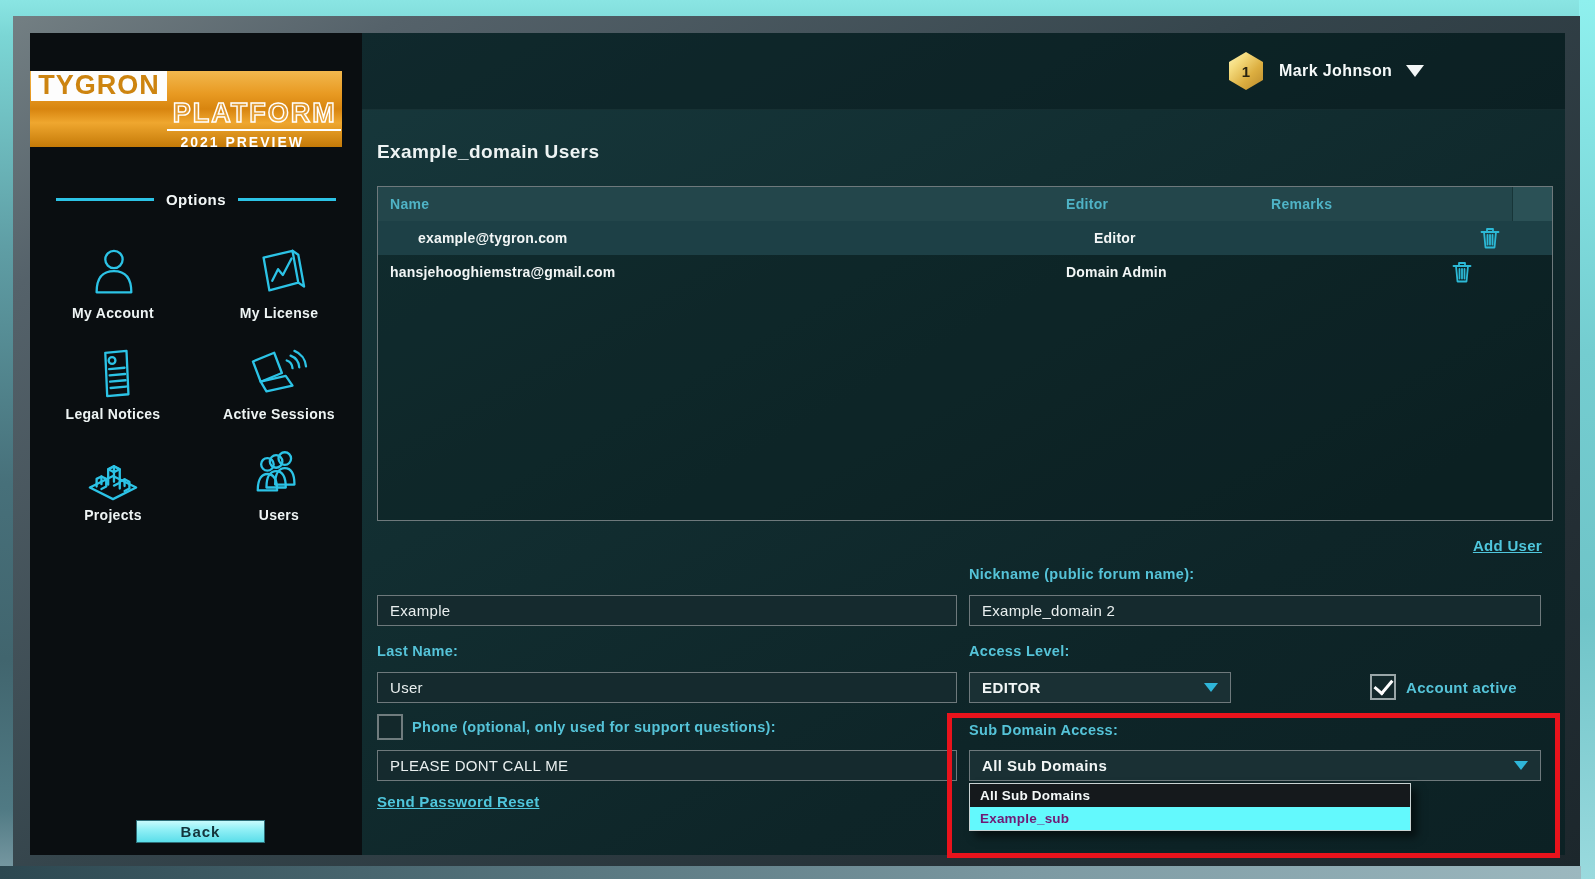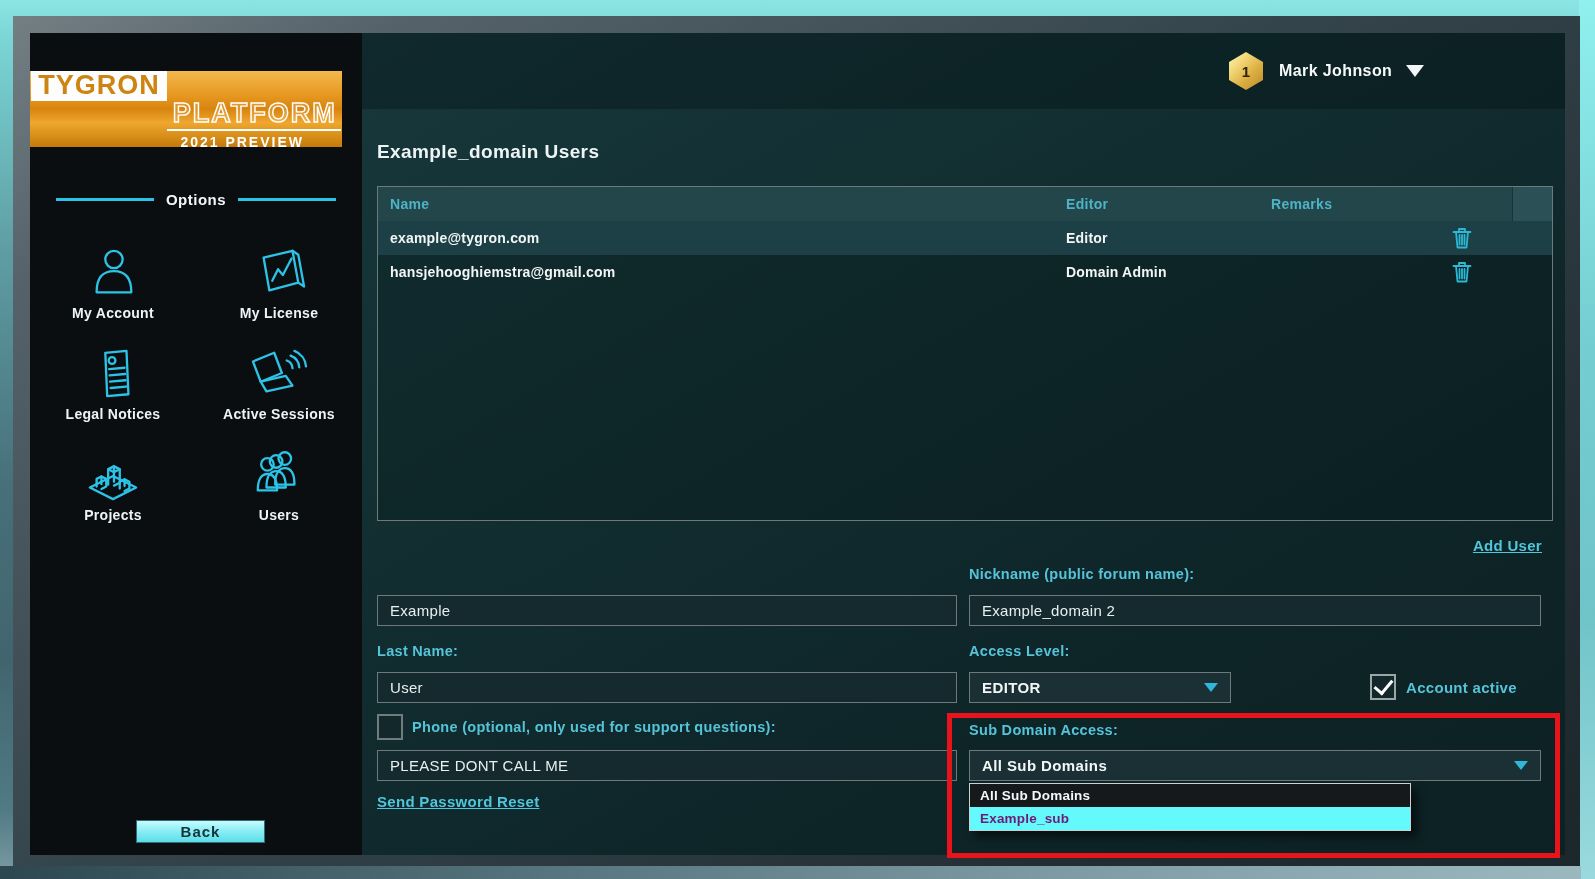--- a/index.html
+++ b/index.html
@@ -74,21 +74,21 @@
   .users-table { position:absolute; left:15px; top:153px; width:1176px; height:335px;
     border:1px solid #6e797c; background: rgba(5,22,24,0.30); }
   .tgrid { display:grid; grid-template-columns:676px 205px 253px 1fr; }
   .thead { background:#23464b; height:34px; }
   .th { color:#4fb3c6; font-weight:bold; font-size:14px; line-height:34px; padding-left:12px;
     letter-spacing:.3px; }
   .th-scroll { background:#2b5156; border-left:1px solid #173538; }
   .trow { height:34px; cursor:pointer; }
   .trow .td { color:#f2f6f6; font-weight:bold; font-size:14px; line-height:34px; padding-left:12px;
     letter-spacing:.2px; white-space:nowrap; overflow:hidden; }
-  .trow.selected { background:#1d4046; }
+  .trow.selected { background:#1d4046;padding-left:28px; }
   .td-action { display:flex; align-items:center; justify-content:flex-end; padding-right:40px; }
   .trash-btn { width:20px; height:22px; cursor:pointer; background:none; border:none; padding:0; }
 
   .add-user { position:absolute; top:504px; right:23px; color:#4fc6dc; font-weight:bold;
     font-size:15px; text-decoration:underline; letter-spacing:.3px; cursor:pointer; }
 
   .flabel { position:absolute; color:#55c3d8; font-weight:bold; font-size:14.5px; letter-spacing:.3px; }
   .tinput { position:absolute; height:31px; background:#152a2e; border:1px solid #6e797c;
     color:#e9efef; font-size:15px; font-family:inherit; padding:0 12px; letter-spacing:.3px; }
 

